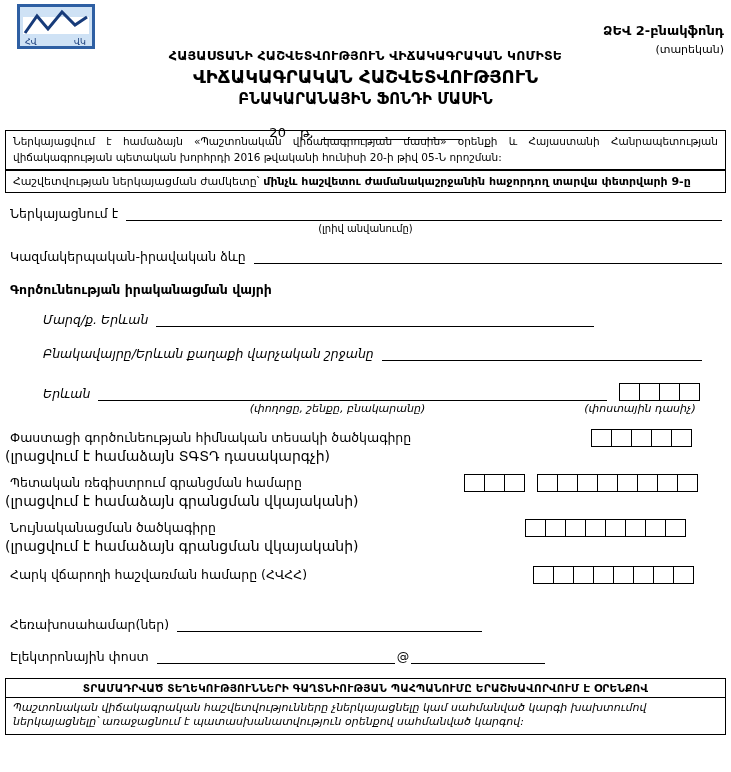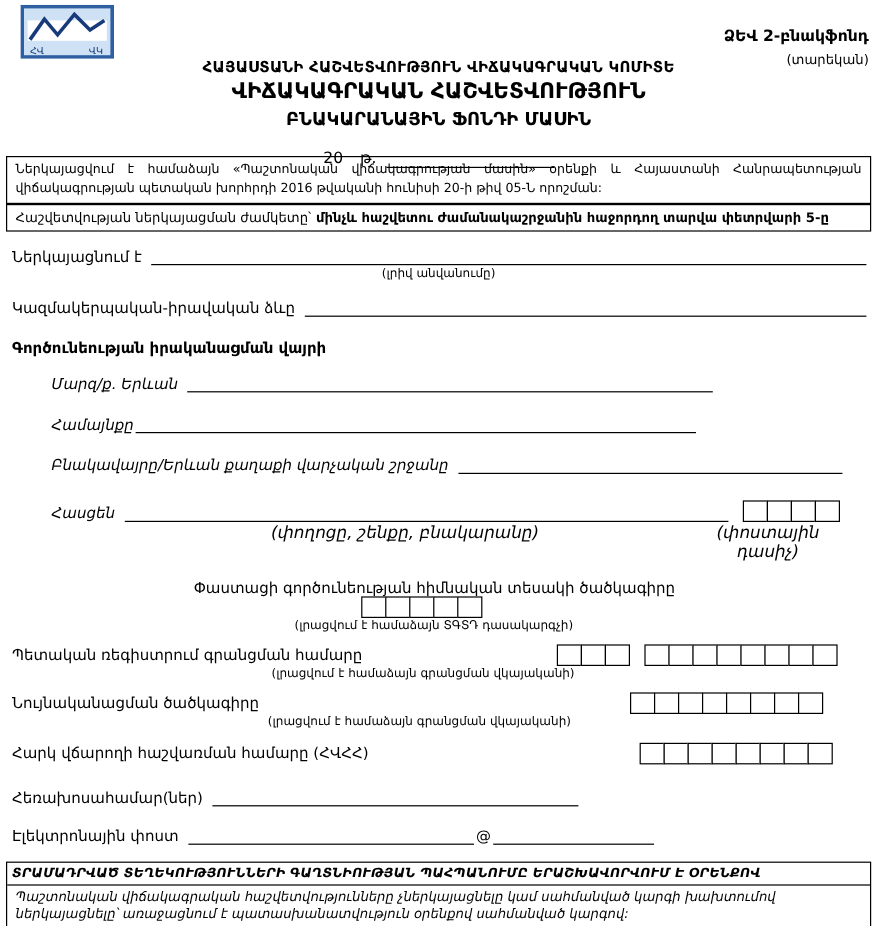--- a/index.html
+++ b/index.html
@@ -39,41 +39,41 @@
   .indent{margin-left:38px;align-items:flex-end;}
   .italic{font-style:italic;}
   .bold-head{font-weight:bold;font-size:12.5px;margin:18px 4px 0 5px;}
   
   .boxes{display:inline-flex;align-items:flex-end;}
   .cell{display:inline-block;width:21px;height:18px;border:1px solid #000;background:#fff;}
   .cell + .cell{margin-left:-1px;}
   .bgap{display:inline-block;width:12px;}
   .crow{display:flex;align-items:center;margin-left:5px;margin-right:4px;}
   .spacer{flex:1 1 auto;}
-  .cap-right{font-size:10px;text-align:center;margin-top:1px;}
-  .addr-caps{display:flex;font-size:14px;margin:1px 26px 0 60px;}
+  .cap-right{font-size:14px;text-align:left;margin-top:1px;}
+  .addr-caps{display:flex;font-size:11px;margin:1px 26px 0 60px;}
   .addr-caps .c1{flex:1;text-align:center;padding-left:30px;}
   .addr-caps .c2{width:120px;text-align:center;}
   
   .r-presented{margin-top:12px;}
   .r-legalform{margin-top:14px;}
   .r-region{margin-top:14px;}
   .r-community{margin-top:18px;}
   .r-settlement{margin-top:18px;}
   .r-address{margin-top:22px;}
-  .r-activity{margin-top:14px;flex-direction:column;}
+  .r-activity{margin-top:14px;}
   .r-register{margin-top:10px;}
   .r-ident{margin-top:10px;}
   .r-tin{margin-top:12px;}
-  .r-phone{margin-top:19px;}
+  .r-phone{margin-top:32px;}
   .r-email{margin-top:16px;}
   .at{font-size:12.5px;padding:0 2px;}
   
   .footer-box{border:1px solid #000;margin-top:14px;}
-  .f-bold{font-weight:bold;font-size:10.5px;padding:3px 4px;border-bottom:1px solid #000;letter-spacing:.2px;font-style:italic;}
+  .f-bold{font-weight:bold;font-size:10.5px;text-align:center;padding:3px 4px;border-bottom:1px solid #000;letter-spacing:.2px;}
   .f-italic{font-style:italic;font-size:11px;padding:3px 7px 4px 7px;line-height:1.35;}
 </style>
 </head>
 <body>
 
 <div class="page">
 
   <div class="head">
     <svg class="logo" width="78" height="45" viewBox="0 0 78 45" aria-hidden="true">
       <rect x="1.5" y="1.5" width="75" height="42" fill="#cfe2f5" stroke="#2e5fa3" stroke-width="3"></rect>
@@ -95,53 +95,49 @@
         <span class="ygap"></span>
         <span>թ.</span>
         <span class="year-line"></span>
       </div>
     </div>
   </div>
 
   <div class="notice">Ներկայացվում է համաձայն «Պաշտոնական վիճակագրության մասին» օրենքի և Հայաստանի Հանրապետության վիճակագրության պետական խորհրդի 2016 թվականի հունիսի 20-ի թիվ 05-Ն որոշման:</div>
 
   <div class="deadline">
-    <span>Հաշվետվության ներկայացման ժամկետը՝</span><b>մինչև հաշվետու ժամանակաշրջանին հաջորդող տարվա փետրվարի 5-ը</b>
+    <span>Հաշվետվության ներկայացման ժամկետը՝</span><b>մինչև հաշվետու ժամանակաշրջանին հաջորդող տարվա փետրվարի 9-ը</b>
   </div>
 
   <div class="frow r-presented">
     <span class="flabel">Ներկայացնում է</span>
     <span class="uline"></span>
   </div>
   <div class="caption center">(լրիվ անվանումը)</div>
 
   <div class="frow r-legalform">
     <span class="flabel">Կազմակերպական-իրավական ձևը</span>
     <span class="uline"></span>
   </div>
 
   <div class="bold-head">Գործունեության իրականացման վայրի</div>
 
   <div class="frow indent italic r-region">
     <span class="flabel">Մարզ/ք. Երևան</span>
     <span class="uline" style="margin-right:128px;"></span>
   </div>
 
-  <div class="frow indent italic r-community">
-    <span class="flabel tight">Համայնքը</span>
-    <span class="uline" style="margin-right:142px;"></span>
-  </div>
 
   <div class="frow indent italic r-settlement">
     <span class="flabel">Բնակավայրը/Երևան քաղաքի վարչական շրջանը</span>
     <span class="uline" style="margin-right:20px;"></span>
   </div>
 
   <div class="frow indent r-address">
-    <span class="flabel italic">Հասցեն</span>
+    <span class="flabel italic">Երևան</span>
     <span class="uline"></span>
     <span class="boxes" style="margin-left:12px;margin-right:22px;">
         <span class="cell"></span>
         <span class="cell"></span>
         <span class="cell"></span>
         <span class="cell"></span>
       </span>
   </div>
   <div class="addr-caps">
     <span class="c1 italic">(փողոցը, շենքը, բնակարանը)</span>

